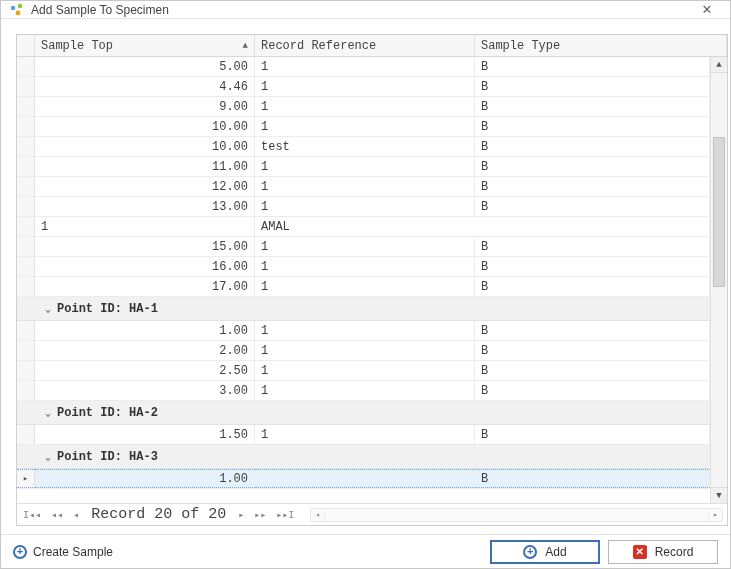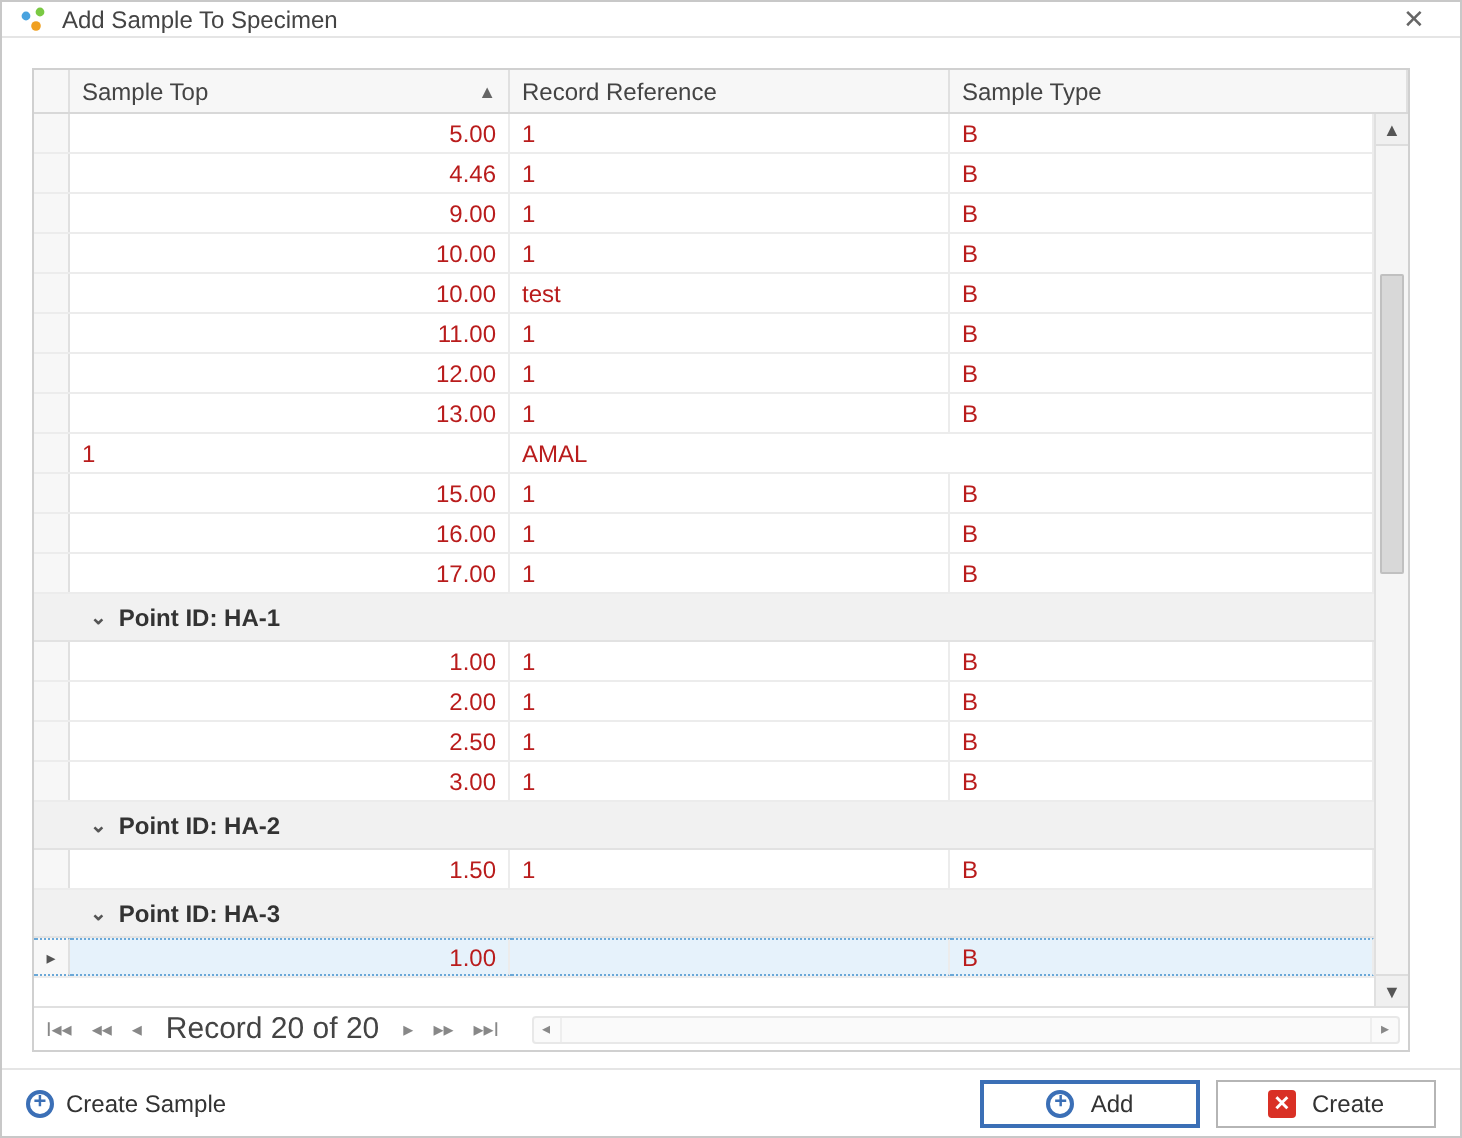--- a/index.html
+++ b/index.html
@@ -3,34 +3,34 @@
 <meta charset="utf-8">
 <style>
   * { box-sizing: border-box; }
   html, body { margin: 0; padding: 0; font-family: "Segoe UI", Tahoma, sans-serif; font-size: 12px; color: #333; background: #fff; }
   .window { width: 731px; height: 569px; border: 1px solid #c8c8c8; display: flex; flex-direction: column; background: #fff; }
   .titlebar { height: 18px; display: flex; align-items: center; padding: 0 8px; border-bottom: 1px solid #e5e5e5; }
   .titlebar .app-icon { width: 16px; height: 16px; margin-right: 6px; position: relative; }
   .titlebar .app-icon svg { width: 16px; height: 16px; }
   .titlebar .title { flex: 1; font-size: 12px; color: #444; }
   .titlebar .close { width: 30px; text-align: center; color: #666; cursor: pointer; font-size: 13px; }
-  .content { flex: 1; padding: 15px 25px 8px 15px; display: flex; flex-direction: column; overflow: hidden; }
+  .content { flex: 1; padding: 15px 2px 8px 15px; display: flex; flex-direction: column; overflow: hidden; font-family: Liberation Mono, monospace; }
   .grid-wrap { flex: 1; border: 1px solid #d0d0d0; display: flex; flex-direction: column; overflow: hidden; }
   .grid-header { display: flex; background: #f7f7f7; border-bottom: 1px solid #d8d8d8; height: 22px; }
   .gutter { width: 18px; min-width: 18px; border-right: 1px solid #e0e0e0; background: #f7f7f7; }
   .col { border-right: 1px solid #e0e0e0; padding: 3px 6px; display: flex; align-items: center; color: #444; }
   .col-top { width: 220px; position: relative; }
   .col-ref { width: 220px; }
   .col-type { flex: 1; }
   .sort-ind { margin-left: auto; font-size: 9px; color: #666; }
   .grid-body { flex: 1; overflow: hidden; position: relative; display: flex; }
   .rows { flex: 1; overflow: hidden; }
   .row { display: flex; height: 20px; border-bottom: 1px solid #ececec; align-items: stretch; }
   .row .gutter { background: #f7f7f7; display:flex; align-items:center; justify-content:center; }
-  .cell { border-right: 1px solid #ececec; padding: 2px 6px; display: flex; align-items: center; color: #b91c1c; overflow: hidden; }
+  .cell { border-right: 1px solid #ececec; padding: 2px 6px; display: flex; align-items: center; color: #404040; overflow: hidden; }
   .cell-top { width: 220px; justify-content: flex-end; }
   .cell-ref { width: 220px; }
   .cell-type { flex: 1; }
   .group-row { display: flex; height: 24px; background: #f1f1f1; border-bottom: 1px solid #e2e2e2; align-items: center; }
   .group-row .gutter { background:#f1f1f1; }
   .group-row .group-content { padding-left: 10px; display: flex; align-items: center; gap: 6px; font-weight: bold; color: #333; }
   .group-row .chev { font-size: 10px; color: #555; }
   .row.selected { background: #e6f2fb; }
   .row.selected .cell, .row.selected .gutter { border-top: 1px dotted #6aa8d8; border-bottom: 1px dotted #6aa8d8; }
   .row.selected .gutter::before { content: "▸"; font-size: 9px; color: #555; }
@@ -248,17 +248,17 @@
       <span class="icon-circle icon-plus">+</span>
       <span>Create Sample</span>
     </span>
     <span class="spacer"></span>
     <button class="btn primary">
       <span class="icon-circle icon-plus">+</span>
       <span>Add</span>
     </button>
     <button class="btn">
       <span class="icon-del">✕</span>
-      <span>Create</span>
+      <span>Record</span>
     </button>
   </div>
 
 </div>
 
 </body></html>

